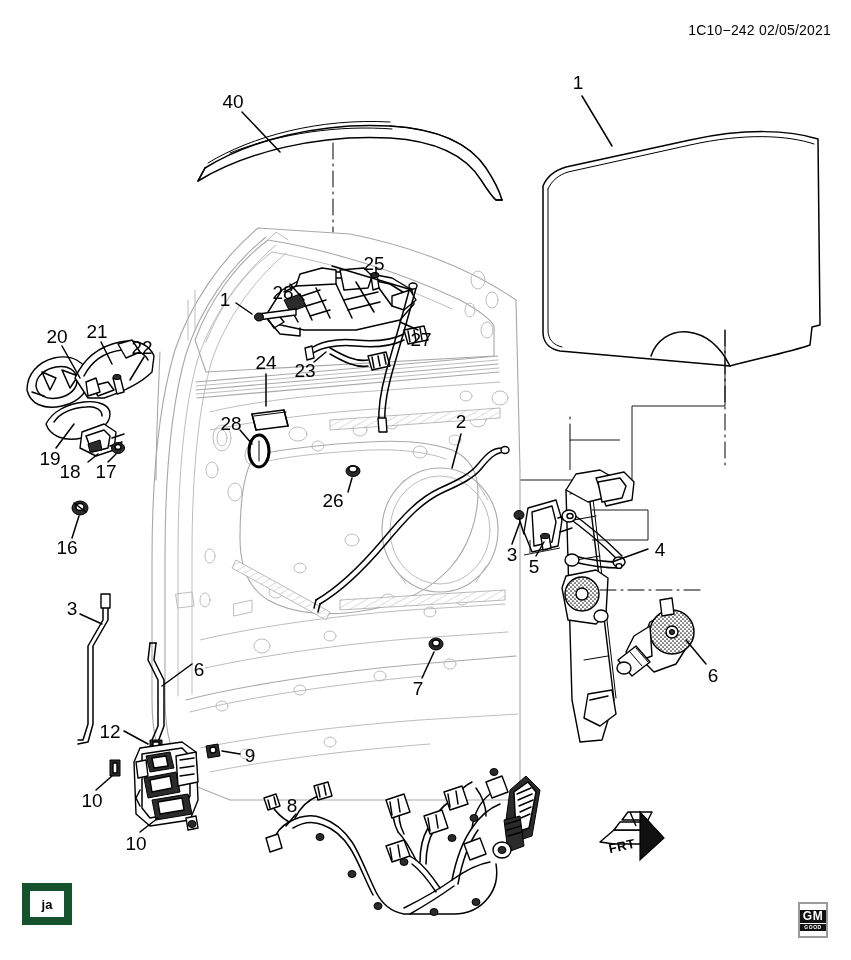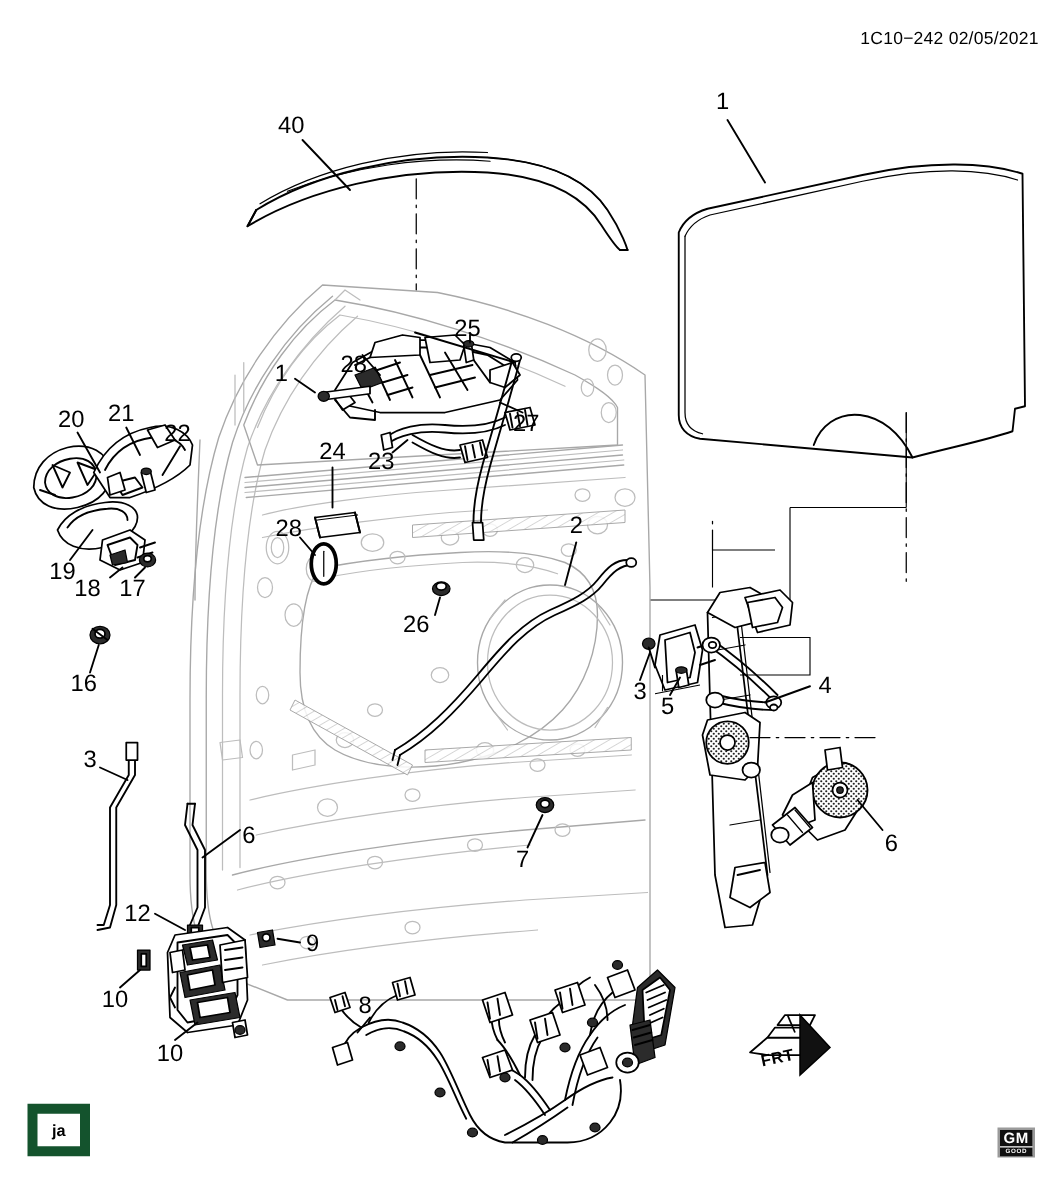--- a/index.html
+++ b/index.html
@@ -14,21 +14,21 @@
     position:absolute;top:22px;right:20px;
     font-size:14px;letter-spacing:.2px;white-space:nowrap;
   }
   .cornerbox{
     position:absolute;left:22px;top:883px;
     width:34px;height:26px;border:8px solid #14532d;background:#fff;
     display:flex;align-items:center;justify-content:center;
     font-size:13px;font-weight:bold;
   }
   .gmbadge{
-    position:absolute;left:798px;top:902px;width:30px;height:24px;
+    position:absolute;left:798px;top:902px;width:30px;height:36px;
     border:2px solid #9a9a9a;background:#fff;
     display:flex;flex-direction:column;align-items:center;justify-content:center;
     padding:1px 0;box-sizing:border-box;
   }
   .gmbadge .gm1{background:#111;color:#fff;font-size:12px;font-weight:bold;
     line-height:13px;padding:0 3px;letter-spacing:.5px;}
   .gmbadge .gm2{background:#111;color:#fff;font-size:5px;font-weight:bold;
     line-height:7px;margin-top:1px;padding:0 4px;letter-spacing:.5px;}
   .callout{
     position:absolute;font-size:19px;line-height:19px;

